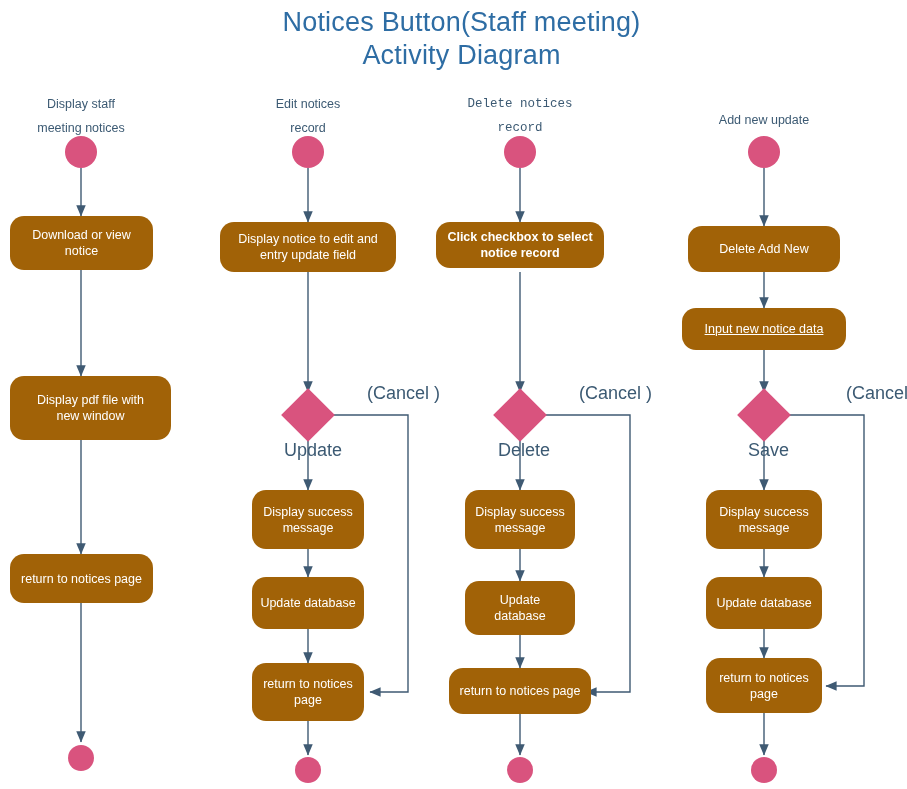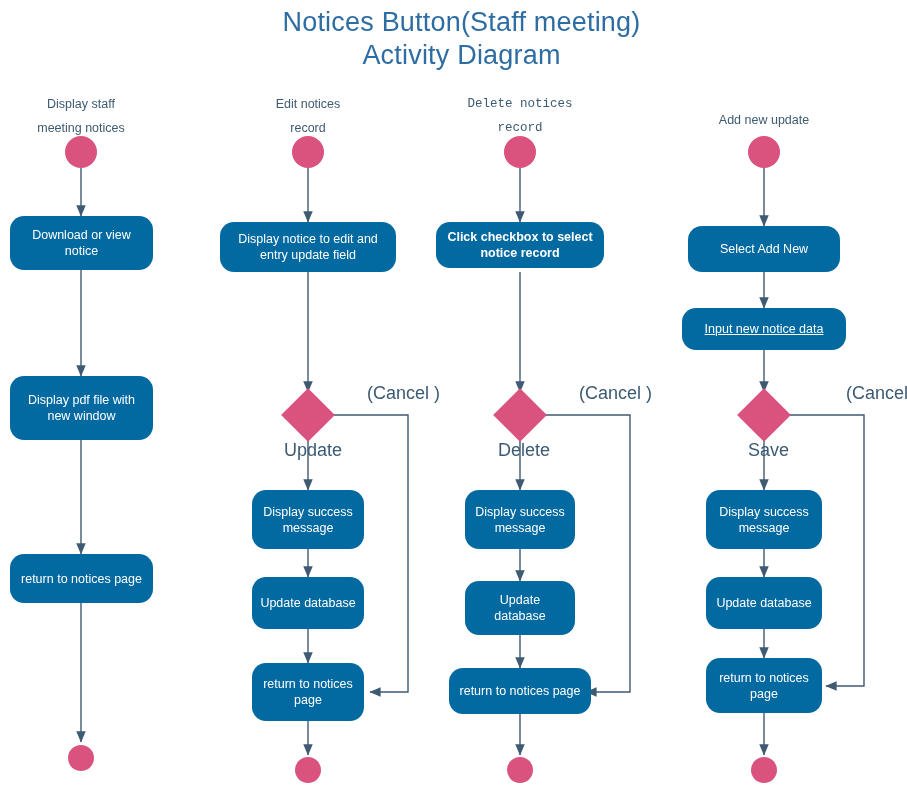--- a/index.html
+++ b/index.html
@@ -39,21 +39,21 @@
     color: #3c5a73;
     font-size: 12.5px;
     line-height: 24px;
     text-align: center;
     white-space: pre-line;
   }
   
   .action {
     position: absolute;
     box-sizing: border-box;
-    background: #0369a1;
+    background: #a16207;
     color: #ffffff;
     border-radius: 14px;
     font-size: 12.5px;
     line-height: 16px;
     display: flex;
     align-items: center;
     justify-content: center;
     text-align: center;
     padding: 2px 8px;
     white-space: pre-line;
@@ -144,21 +144,21 @@
   </svg>
 
   <div class="lane-label" style="left:8px; top:92px; width:130px;">Display staff
 meeting notices</div>
 
   <div class="node-circle start" style="left:57px; top:136px;"></div>
 
   <div class="action" style="left:2px; top:216px; width:143px; height:54px;">Download or view
 notice</div>
 
-  <div class="action" style="left:2px; top:376px; width:143px; height:64px;">Display pdf file with
+  <div class="action" style="left:2px; top:376px; width:161px; height:64px;">Display pdf file with
 new window</div>
 
   <div class="action" style="left:2px; top:554px; width:143px; height:49px;">return to notices page</div>
 
   <div class="node-circle end" style="left:60px; top:745px;"></div>
 
   <div class="lane-label" style="left:240px; top:92px; width:120px;">Edit notices
 record</div>
 
   <div class="node-circle start" style="left:284px; top:136px;"></div>
@@ -198,21 +198,21 @@
   <div class="action" style="left:457px; top:581px; width:110px; height:54px;">Update database</div>
 
   <div class="action" style="left:441px; top:668px; width:142px; height:46px;">return to notices page</div>
 
   <div class="node-circle end" style="left:499px; top:757px;"></div>
 
   <div class="lane-label" style="left:696px; top:108px; width:120px;">Add new update</div>
 
   <div class="node-circle start" style="left:740px; top:136px;"></div>
 
-  <div class="action" style="left:680px; top:226px; width:152px; height:46px;">Select Add New</div>
+  <div class="action" style="left:680px; top:226px; width:152px; height:46px;">Delete Add New</div>
 
   <div class="action" style="left:674px; top:308px; width:164px; height:42px;text-decoration:underline;">Input new notice data</div>
 
   <div class="decision" style="left:737px; top:396px;"></div>
   <div class="edge-label" style="left:740px; top:443px;">Save</div>
   <div class="edge-label" style="left:838px; top:386px;">(Cancel )</div>
 
   <div class="action" style="left:698px; top:490px; width:116px; height:59px;">Display success
 message</div>
 

